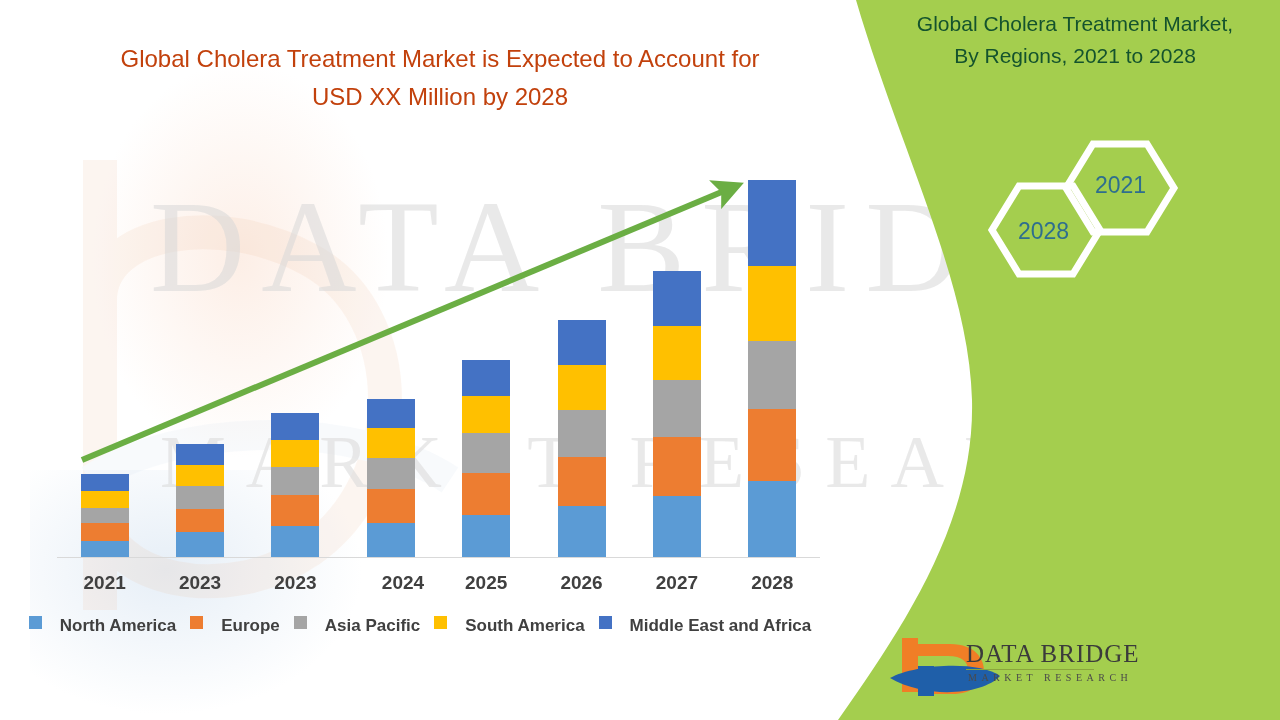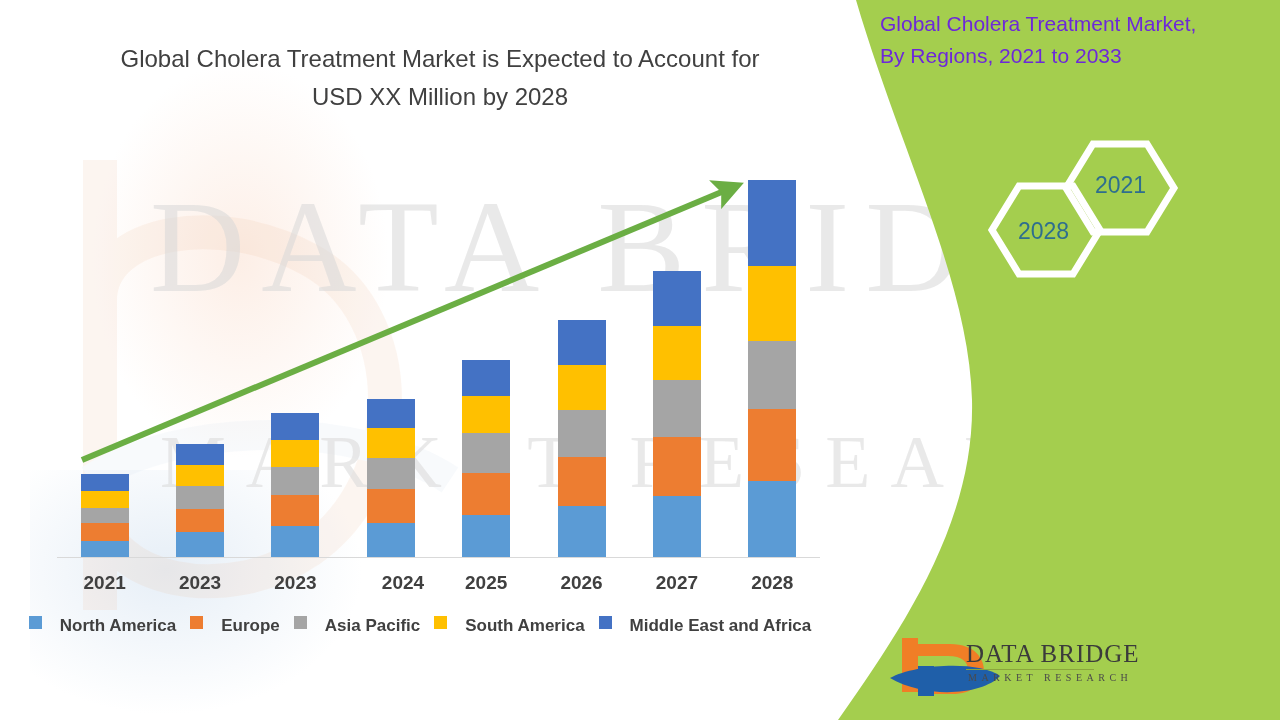--- a/index.html
+++ b/index.html
@@ -34,21 +34,21 @@
     background:radial-gradient(ellipse at 40% 40%, rgba(210,225,240,0.55), rgba(255,255,255,0) 68%);
   }
   .wm-peach-blob {
     position:absolute; left:90px; top:60px; width:300px; height:400px;
     background:radial-gradient(ellipse at 50% 50%, rgba(252,233,222,0.75), rgba(255,255,255,0) 70%);
   }
 
   
   .chart-title {
     position:absolute; left:70px; top:40px; width:740px;
-    text-align:center; color:#404040; font-size:24px; line-height:38px;
+    text-align:center; color:#c2410c; font-size:24px; line-height:38px;
     font-family:"Liberation Sans", sans-serif; font-weight:400;
   }
 
   .plot { position:absolute; left:57px; top:150px; width:763px; height:408px; }
   .axis-line {
     position:absolute; left:57px; top:557px; width:763px; height:1px;
     background:#d9d9d9;
   }
   .bar-group { position:absolute; bottom:0; width:48px; }
   .seg { width:100%; display:block; }
@@ -70,21 +70,21 @@
   .legend-swatch { width:13px; height:13px; display:block; }
   .legend-label {
     color:#404040; font-size:17px; font-weight:bold;
     font-family:"Liberation Sans", sans-serif; white-space:nowrap;
   }
 
   
   .green-panel { position:absolute; left:0; top:0; width:1280px; height:720px; }
   .right-title {
     position:absolute; left:880px; top:8px; width:390px;
-    color:#6d28d9; font-size:21px; line-height:32px;
+    text-align:center; color:#14532d; font-size:21px; line-height:32px;
     font-family:"Liberation Sans", sans-serif; font-weight:400;
   }
   .hex-wrap { position:absolute; left:975px; top:138px; width:220px; height:150px; }
   .hex-label {
     position:absolute; color:#2E6E8E; font-size:23px; font-weight:400;
     font-family:"Liberation Sans", sans-serif;
   }
   .hex-2021 { left:1095px; top:172px; }
   .hex-2028 { left:1018px; top:218px; }
 
@@ -235,21 +235,21 @@
     </div>
 
   <svg class="green-panel" viewBox="0 0 1280 720" preserveAspectRatio="none">
     <path id="greenShape" d="M 856 0 L 1280 0 L 1280 720 L 838 720
              C 905 625, 975 520, 972 400
              C 969 282, 900 150, 856 0 Z" fill="#A4CE4E"></path>
   </svg>
 
   <div class="right-title">
     <span>Global Cholera Treatment Market,</span><br>
-    <span>By Regions, 2021 to 2033</span>
+    <span>By Regions, 2021 to 2028</span>
   </div>
 
   <svg class="hex-wrap" viewBox="0 0 220 150">
     <polygon points="118,6 172,6 199,50 172,94 118,94 91,50" fill="none" stroke="#ffffff" stroke-width="7"></polygon>
     <polygon points="44,48 98,48 125,92 98,136 44,136 17,92" fill="none" stroke="#ffffff" stroke-width="7"></polygon>
   </svg>
   <div class="hex-label hex-2021">2021</div>
   <div class="hex-label hex-2028">2028</div>
 
 

